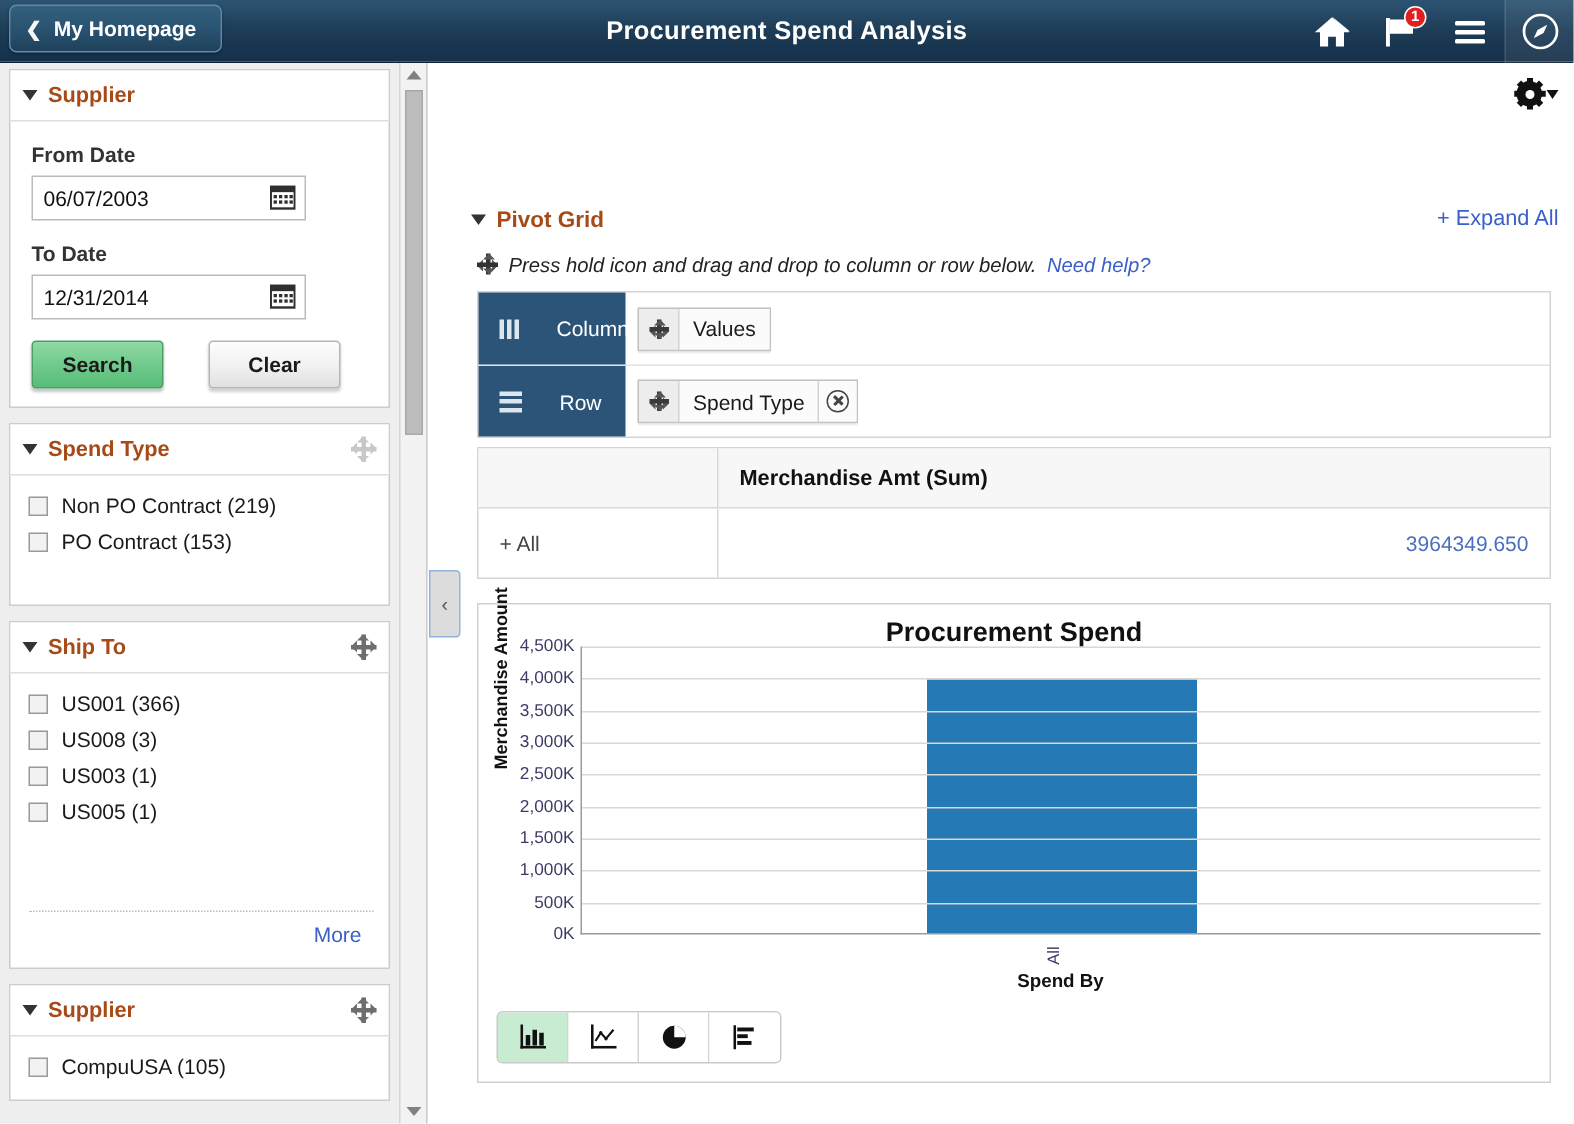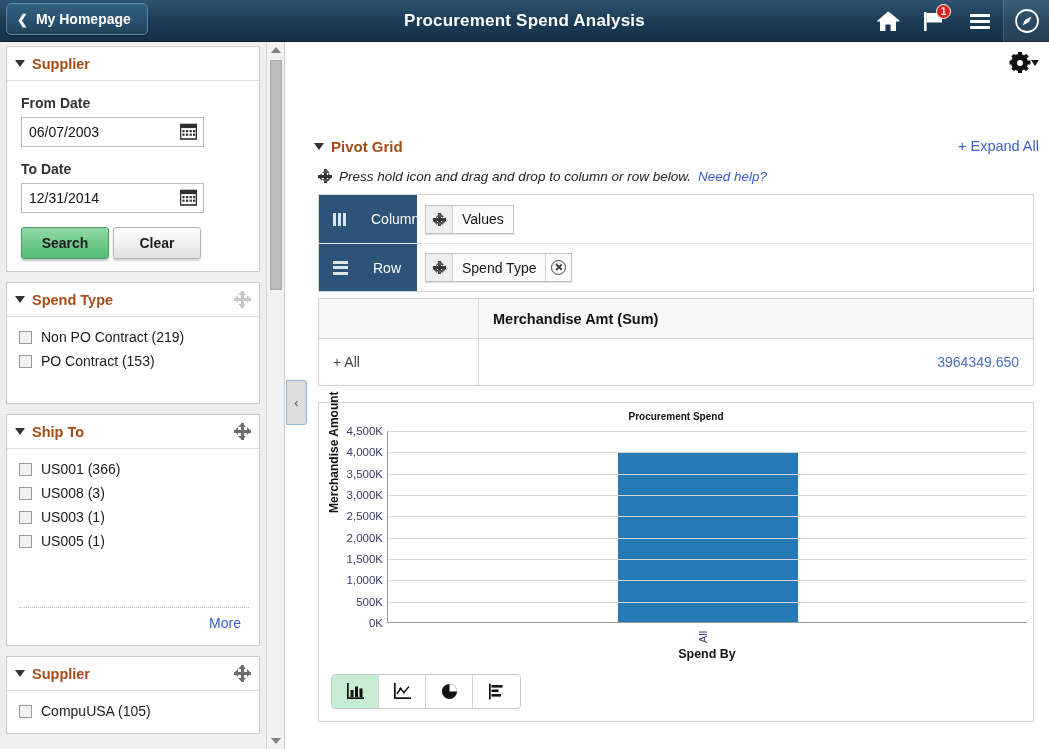--- a/index.html
+++ b/index.html
@@ -122,21 +122,21 @@
     border: 1px solid #bbbbbb;
     padding: 0 32px 0 7px;
     font-size: 14px; color: #111111;
     font-family: "Liberation Sans", sans-serif;
     background: #fff;
   }
   .cal-icon {
     position: absolute; right: 7px; top: 6px;
     width: 17px; height: 17px; cursor: pointer;
   }
-  .btn-row { display: flex; gap: 4px; margin-top: 6px; }
+  .btn-row { display: flex; gap: 30px; margin-top: 6px; }
   .btn {
     height: 32px; min-width: 88px; padding: 0 14px;
     font-size: 14px; font-weight: bold; color: #1a1a1a;
     border-radius: 3px; cursor: pointer;
     font-family: "Liberation Sans", sans-serif;
   }
   .btn-search {
     background: linear-gradient(to bottom, #8fd9a5 0%, #6ec98a 55%, #58bd78 100%);
     border: 1px solid #4a9e66;
     box-shadow: 0 2px 2px rgba(0,0,0,.22);
@@ -317,21 +317,21 @@
            padding-right: 14px; font-size: 14px; color: #4a6fbf; cursor: pointer; }
 
   
   #chart-panel {
     position: absolute; left: 32px; top: 360px;
     width: 716px; height: 320px;
     border: 1px solid #d0d0d0; background: #ffffff;
   }
   #chart-title {
     position: absolute; left: 0; right: 0; top: 8px; text-align: center;
-    font-size: 10px; font-weight: bold; color: #111111;
+    font-size: 18px; font-weight: bold; color: #111111;
   }
   #ylabel {
     position: absolute; left: 8px; top: 110px;
     transform: rotate(-90deg); transform-origin: left top;
     font-size: 12px; font-weight: bold; color: #111111;
     white-space: nowrap;
   }
   #plot-wrap {
     position: absolute; left: 68px; top: 28px; width: 640px; height: 192px;
   }

